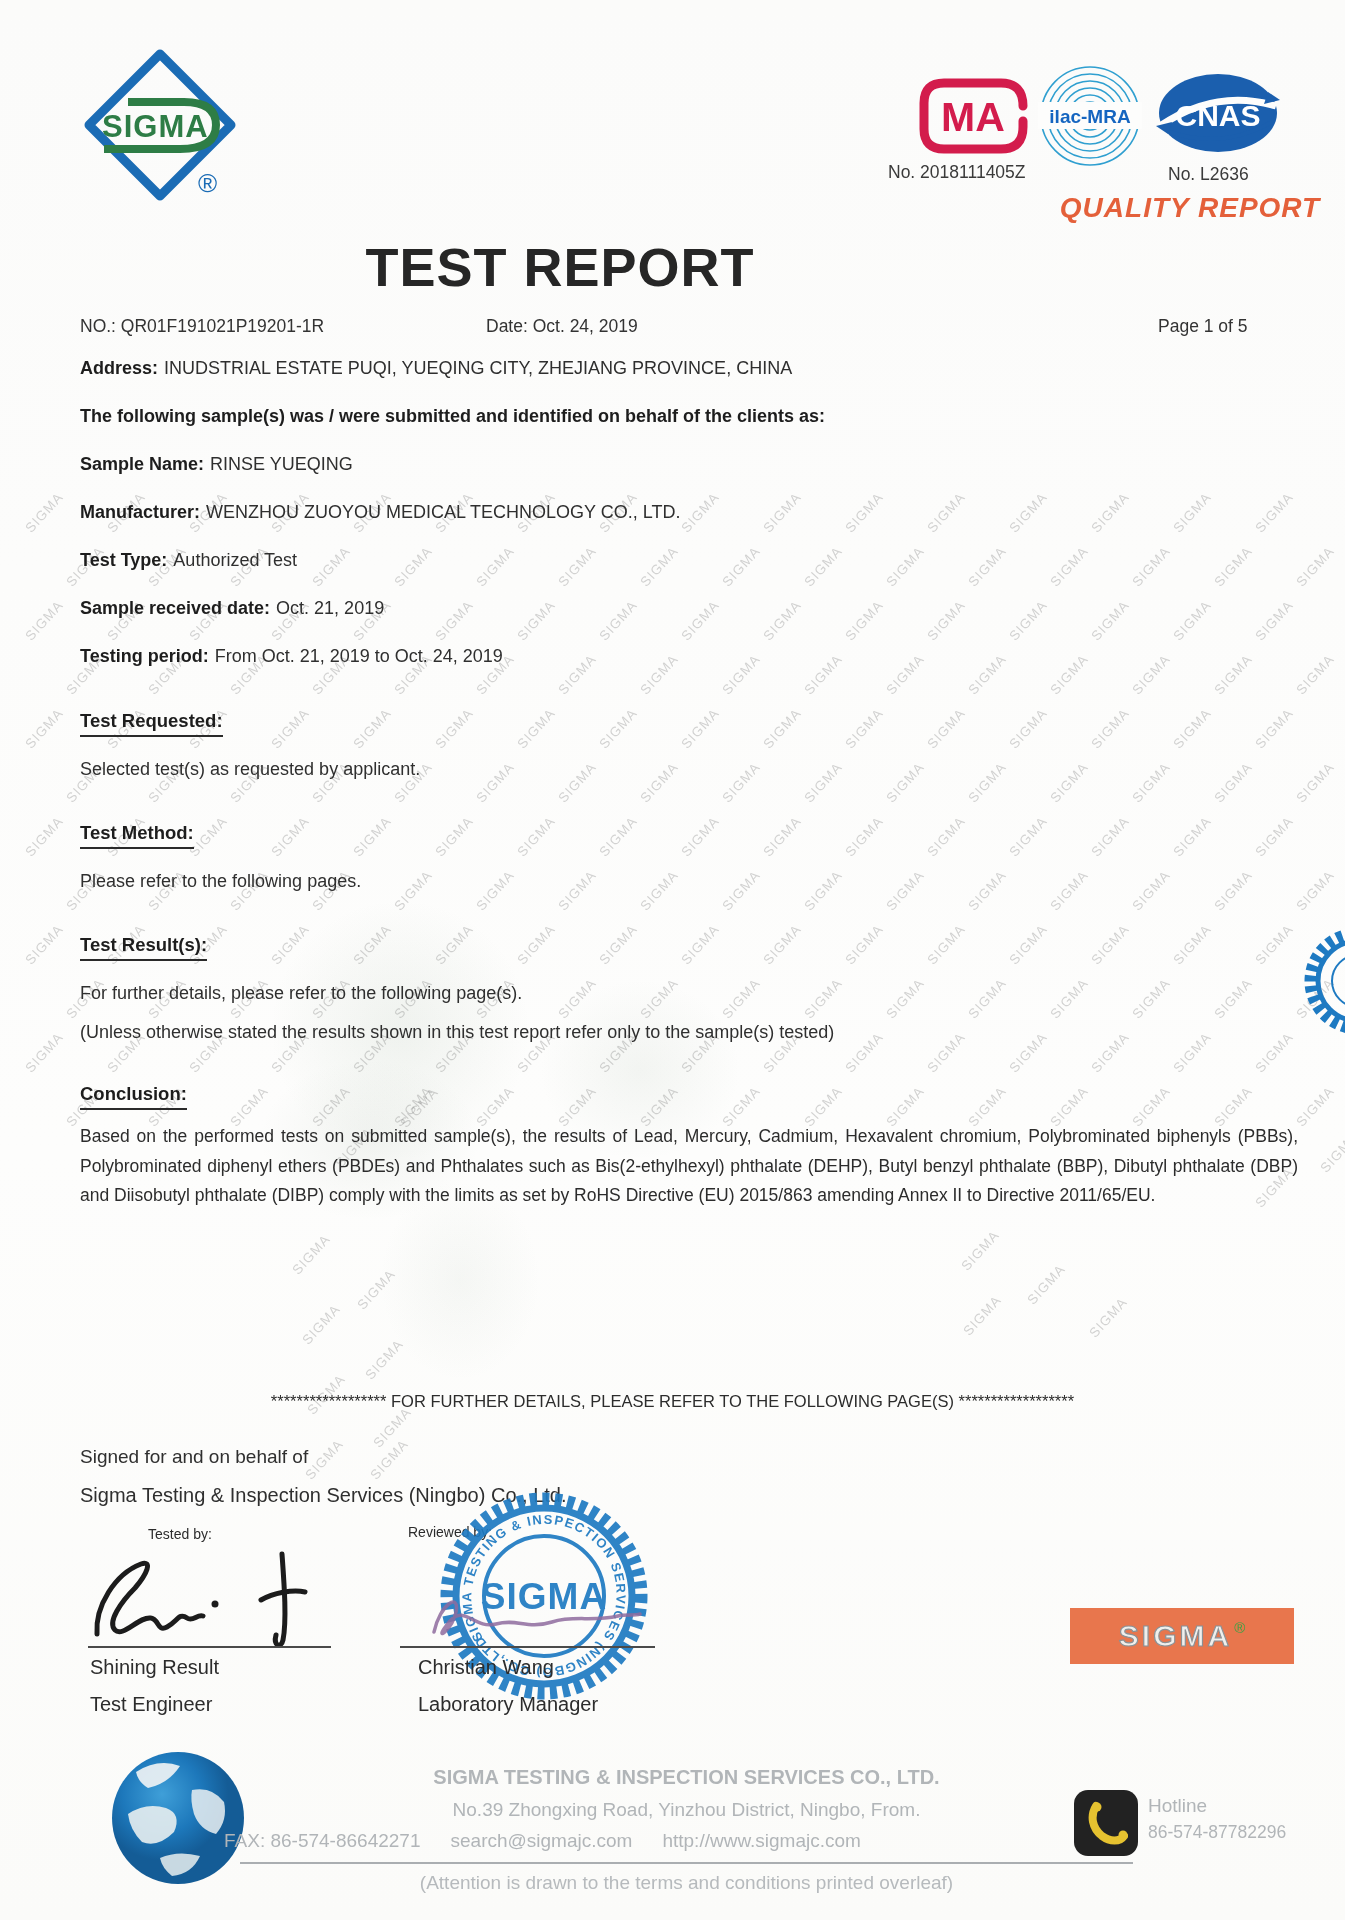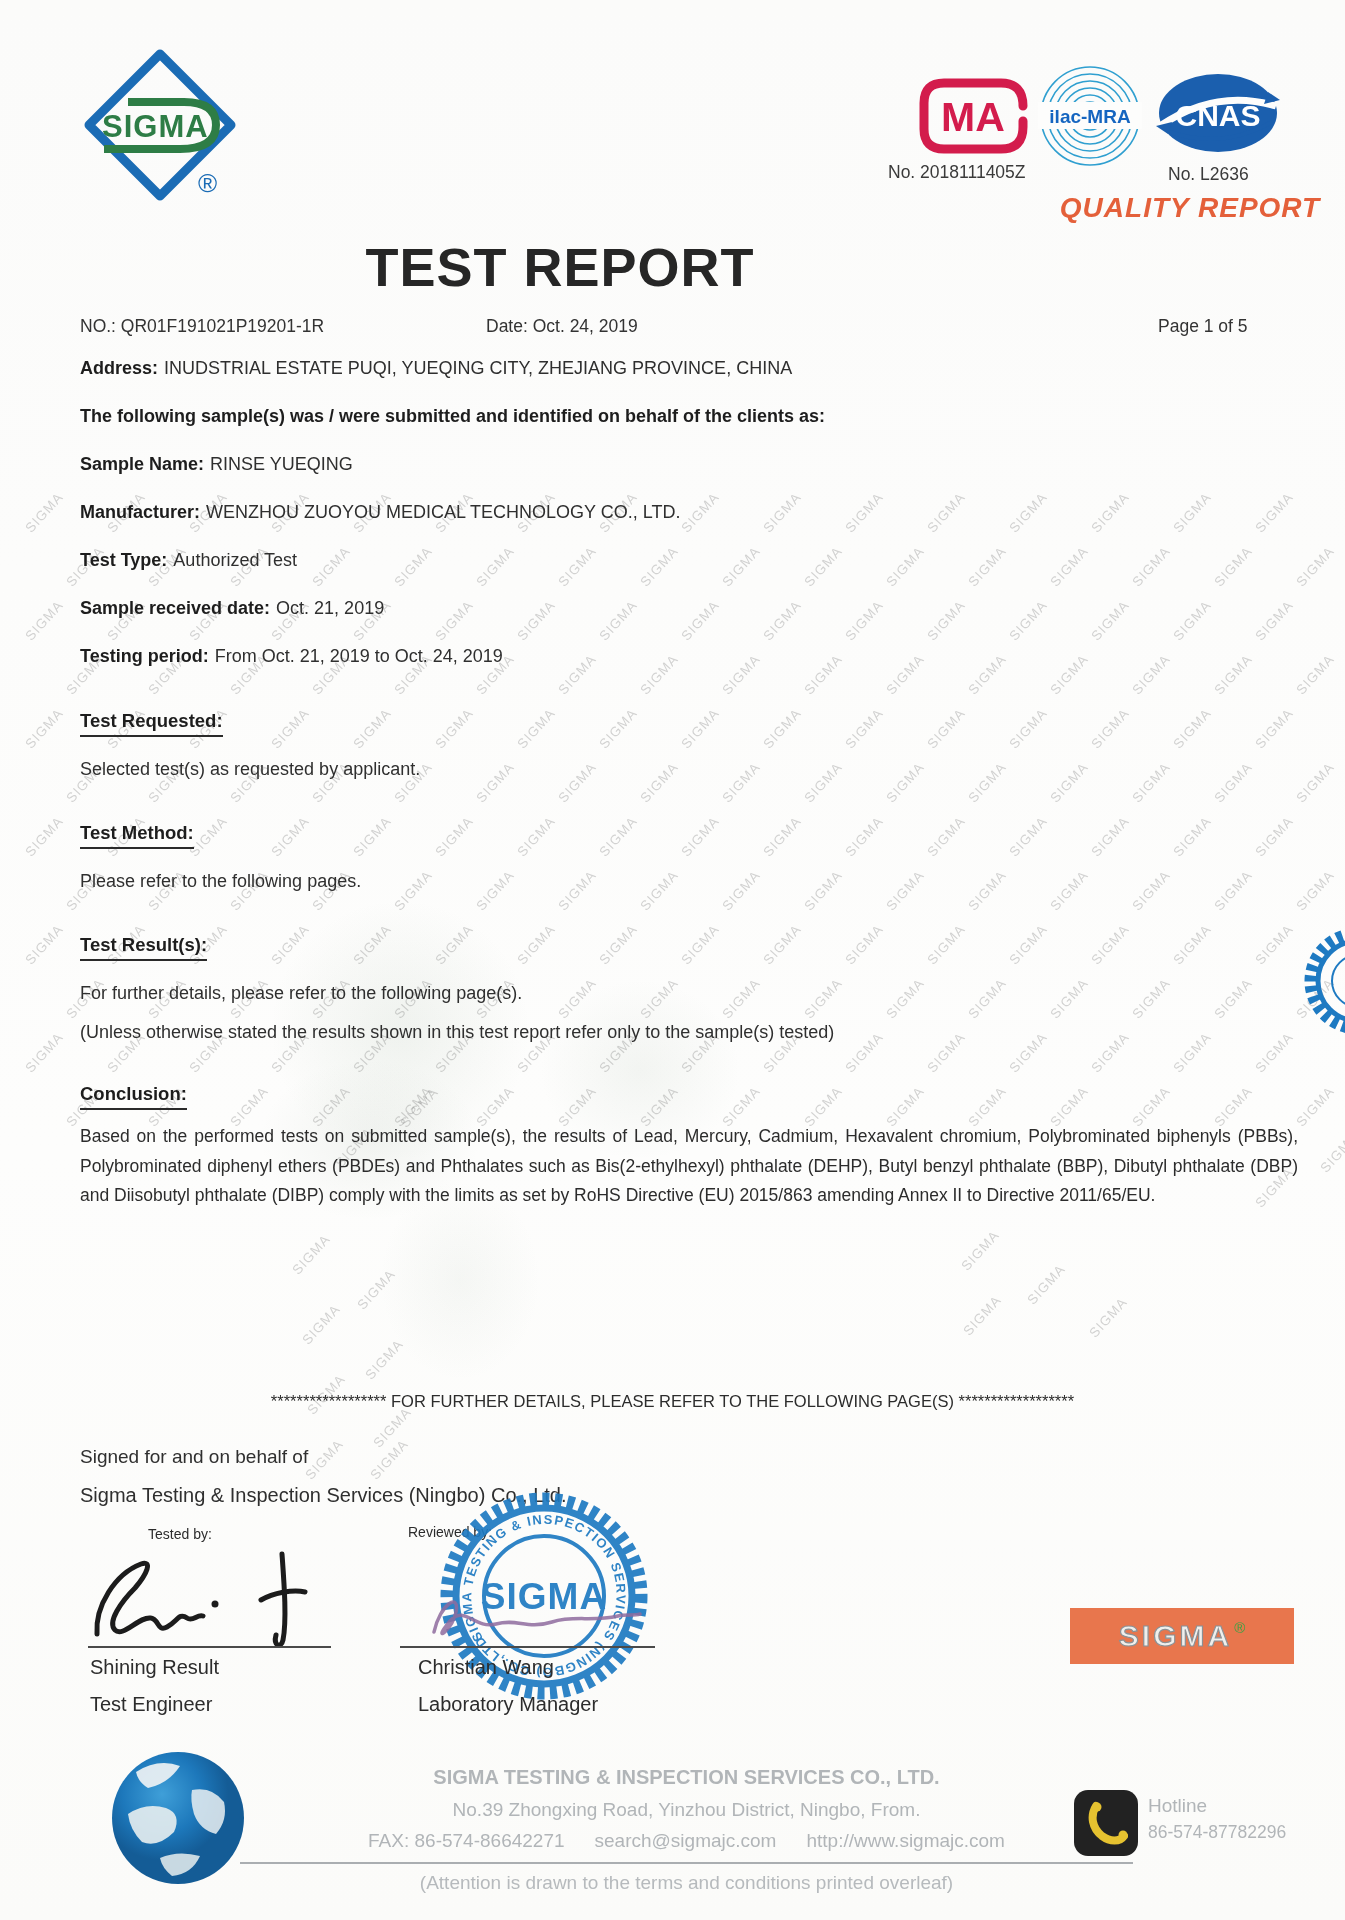--- a/index.html
+++ b/index.html
@@ -40,21 +40,21 @@
   .badge{left:1070px;top:1608px;width:224px;height:56px;background:#e8764d;z-index:2;
          display:flex;align-items:center;justify-content:center;}
   .badge .bt{font-size:30px;font-weight:bold;letter-spacing:3px;color:#efefec;
              -webkit-text-stroke:1.2px #8b9094;}
   .badge .br{font-size:15px;color:#3aa344;-webkit-text-stroke:0;position:relative;top:-9px;margin-left:2px;}
   .edge-stamp{left:1292px;top:916px;width:53px;height:130px;overflow:hidden;z-index:2;}
   
   .f-gray{color:#b1b5b8;}
   .f-company{left:240px;top:1766px;width:893px;text-align:center;font-weight:bold;font-size:20px;z-index:2;}
   .f-address{left:240px;top:1799px;width:893px;text-align:center;font-size:19px;z-index:2;}
-  .f-contacts{left:240px;top:1830px;width:893px;display:flex;justify-content:center;gap:30px;font-size:19px;z-index:2;}
+  .f-contacts{left:224px;top:1830px;width:893px;display:flex;justify-content:flex-start;gap:30px;font-size:19px;z-index:2;}
   .f-line{left:240px;top:1862px;width:893px;height:0;border-top:2px solid #aaaeb1;z-index:2;}
   .f-attention{left:240px;top:1872px;width:893px;text-align:center;font-size:19px;color:#b6babd;z-index:2;}
   .phone-box{left:1074px;top:1790px;width:64px;height:66px;background:#222;border-radius:14px;z-index:2;
              display:flex;align-items:center;justify-content:center;}
   .hotline{left:1148px;top:1792px;font-size:19px;z-index:2;line-height:27px;}
 </style>
 </head>
 <body>
 
 <div class="page">

